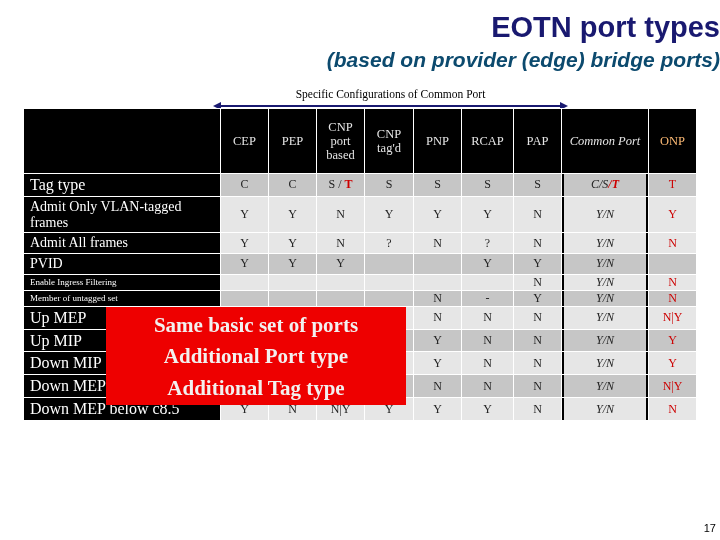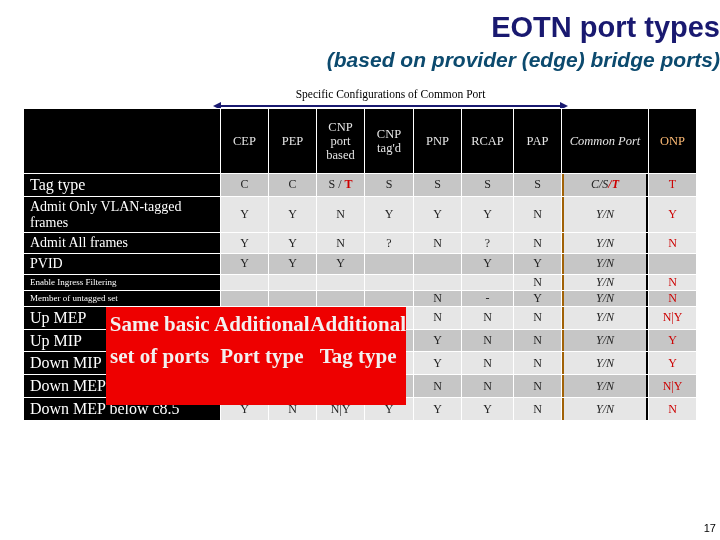--- a/index.html
+++ b/index.html
@@ -145,21 +145,21 @@
     font-family: "Liberation Serif", serif;
     font-size: 12px;
     color: #222222;
   }
   .row-a .cell { background: #c6c6c6; }
   .row-b .cell { background: #e6e6e6; }
 
   .cell.common {
     font-style: italic;
     font-weight: bold;
-    border-left: 2px solid #a16207;
+    border-left: 2px solid #000000;
     border-right: 2px solid #000000;
   }
   .cell.onpcell {
     color: #cc0000;
     font-weight: bold;
   }
   .red-t { color: #cc0000; font-weight: bold; }
 
   
   #callout {
@@ -169,20 +169,21 @@
     width: 300px;
     height: 98px;
     background: #ee0000;
     color: #f2f0ef;
     font-family: "Liberation Serif", serif;
     font-weight: bold;
     font-size: 21px;
     line-height: 1.5;
     text-align: center;
     display: flex;
+    flex-direction: column;
     justify-content: center;
     box-sizing: border-box;
     padding-top: 2px;
   }
 
   
   #page-number {
     position: absolute;
     right: 4px;
     bottom: 6px;

